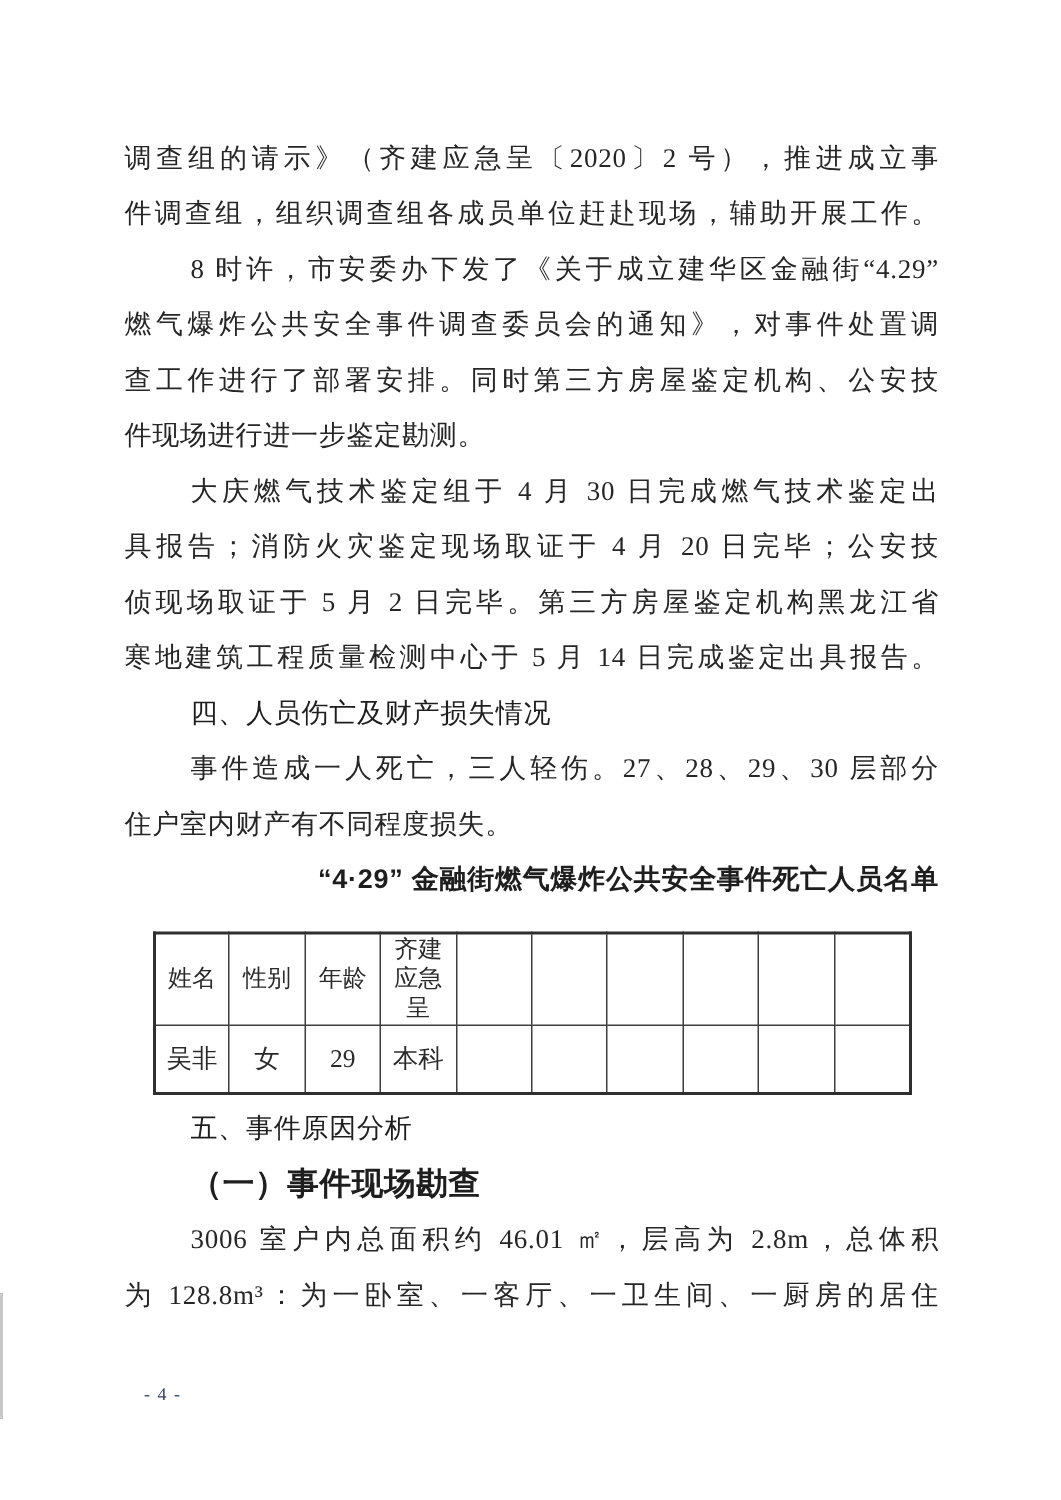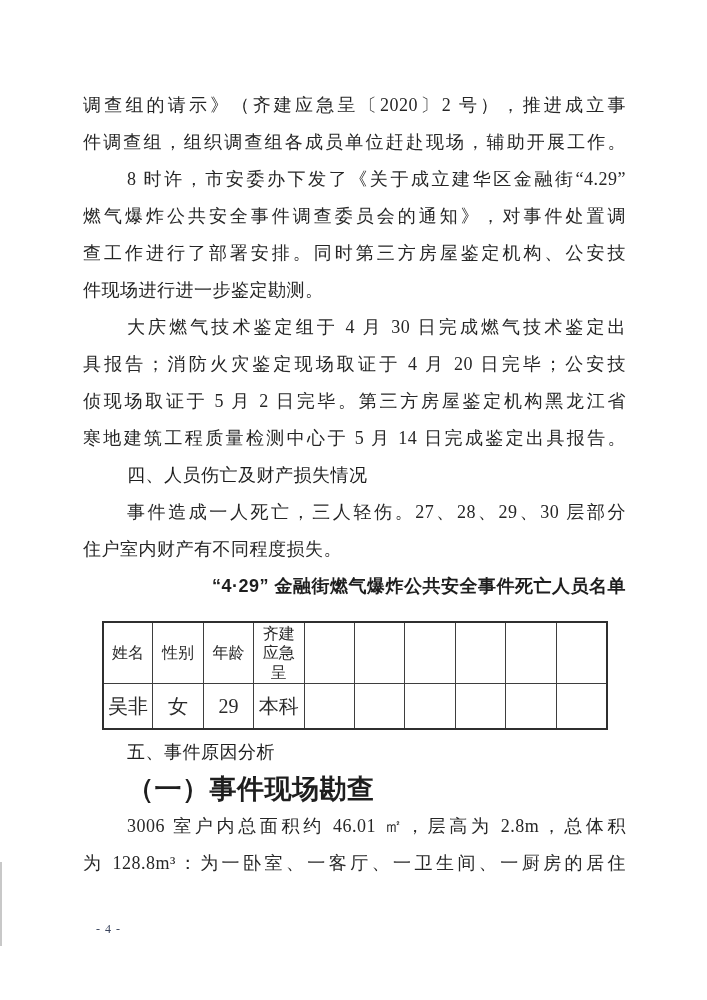--- a/index.html
+++ b/index.html
@@ -35,21 +35,21 @@
   .indent {
     text-indent: 44px;
   }
   .heading {
     font-weight: normal;
     font-family: "Liberation Sans", "DejaVu Sans", sans-serif;
     color: #1e1e1e;
   }
   .subheading {
     font-weight: bold;
-    font-size: 27px;
+    font-size: 21px;
     color: #1e1e1e;
   }
   .title-line {
     font-weight: bold;
     font-family: "Liberation Sans", "DejaVu Sans", sans-serif;
     text-align: right;
     color: #1e1e1e;
   }
   .table-wrap {
     margin: 16px auto 4px auto;
@@ -66,21 +66,21 @@
     border: 1.5px solid #3e3e3e;
     text-align: center;
     vertical-align: middle;
     font-size: 16px;
     line-height: 1.2;
     padding: 0 2px;
     color: #2a2a2a;
     overflow: hidden;
   }
   tr.header-row td { height: 60px; }
-  tr.data-row td { height: 44px; font-size: 20px; }
+  tr.data-row td { height: 44px; font-size: 17px; }
   .page-number {
     position: absolute;
     left: 96px;
     top: 922px;
     font-size: 12px;
     line-height: 14px;
     letter-spacing: 1px;
     color: #39435c;
     font-family: "Liberation Serif", "DejaVu Serif", serif;
   }

